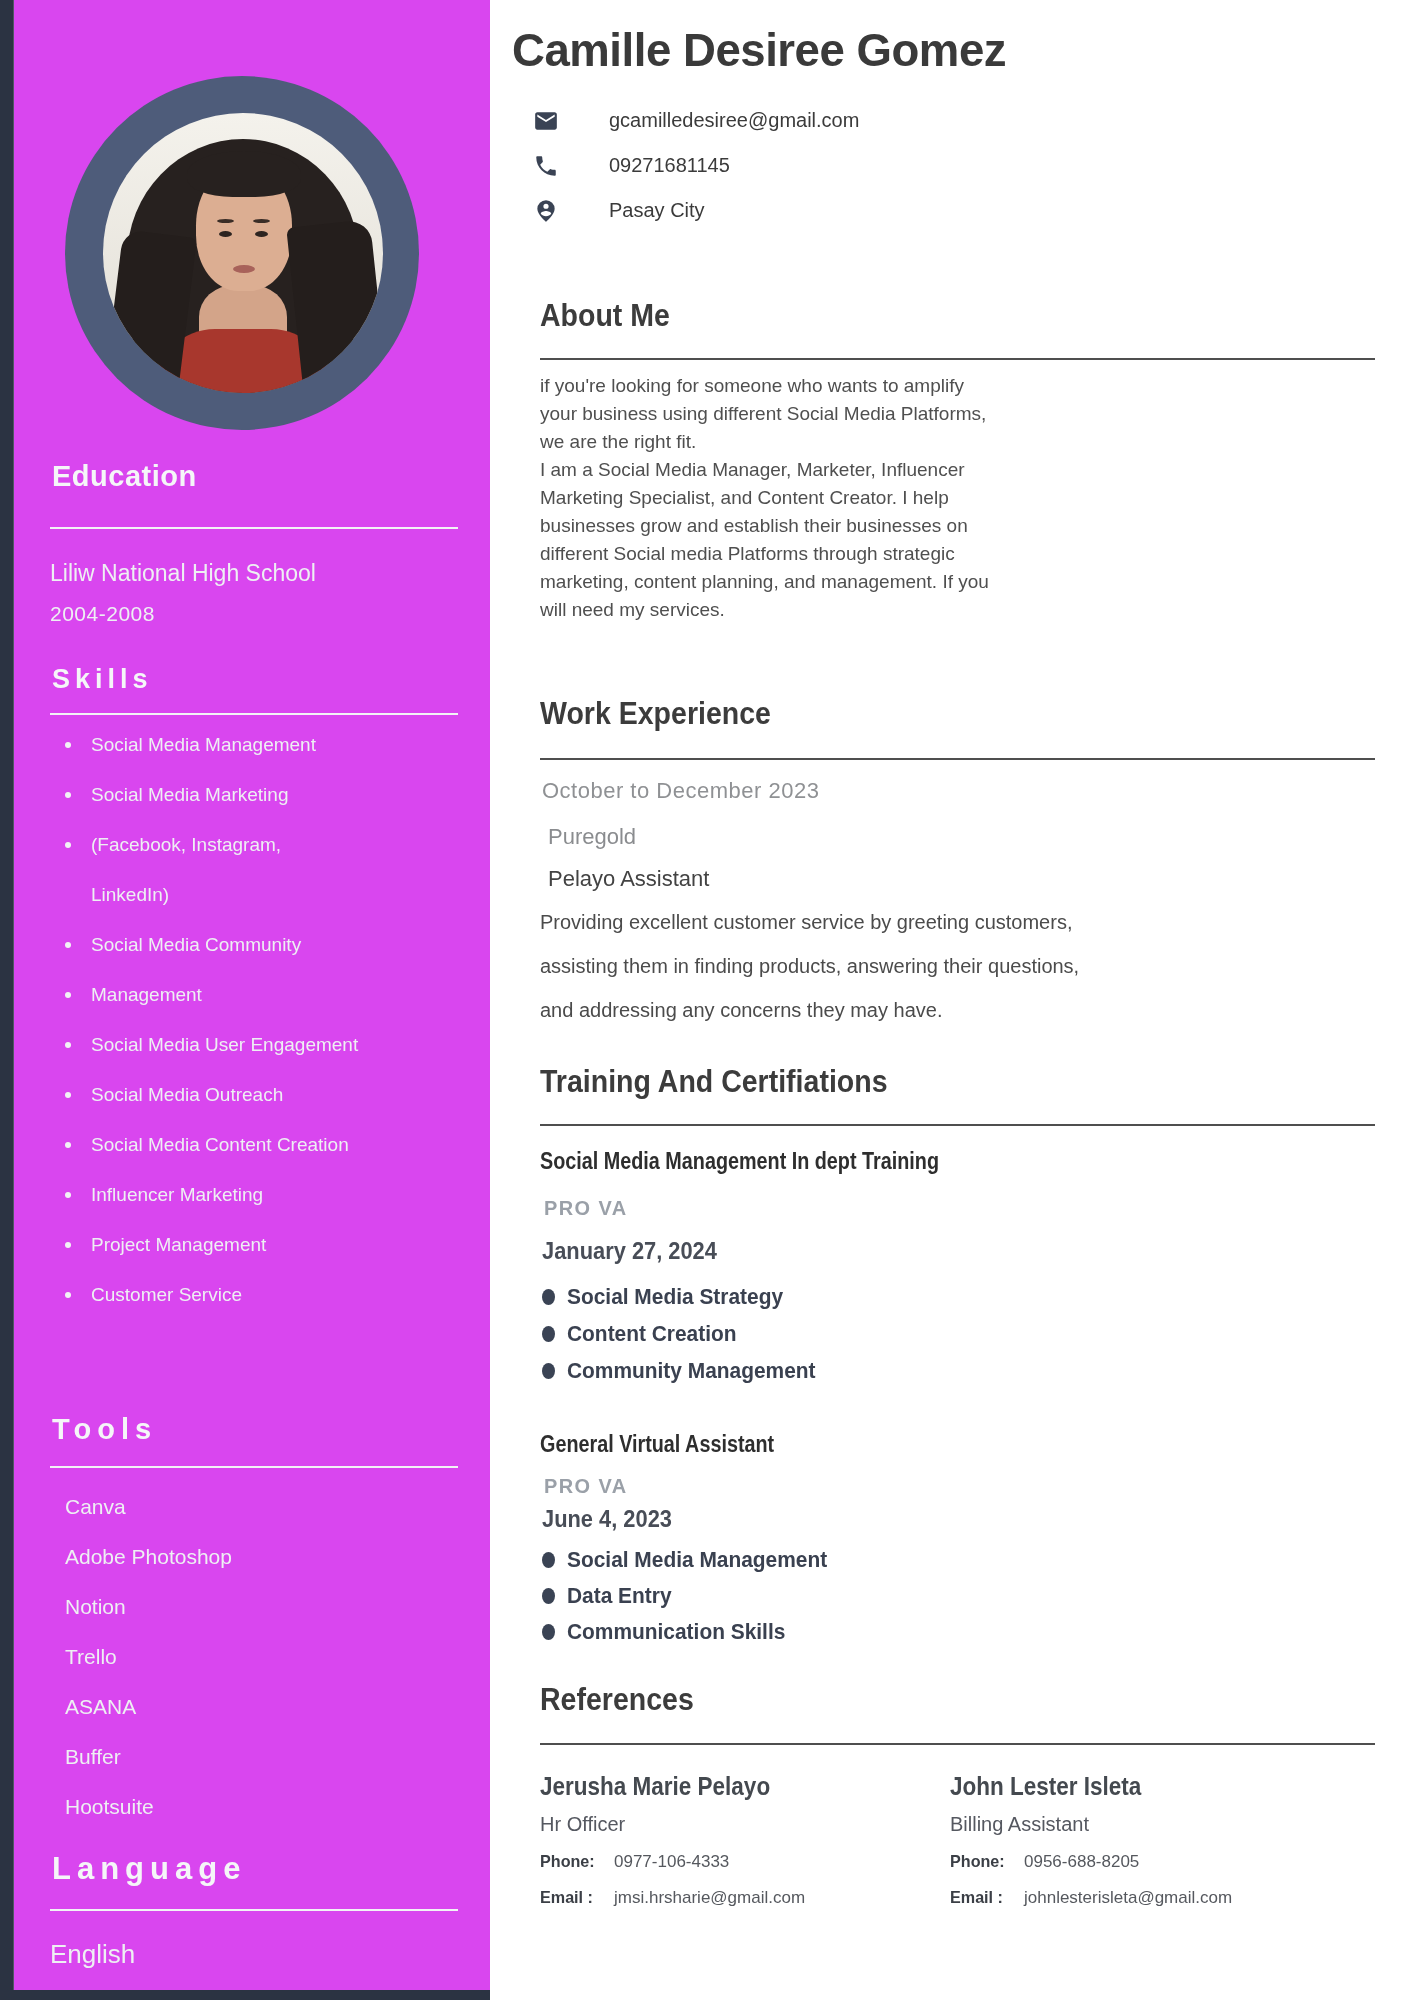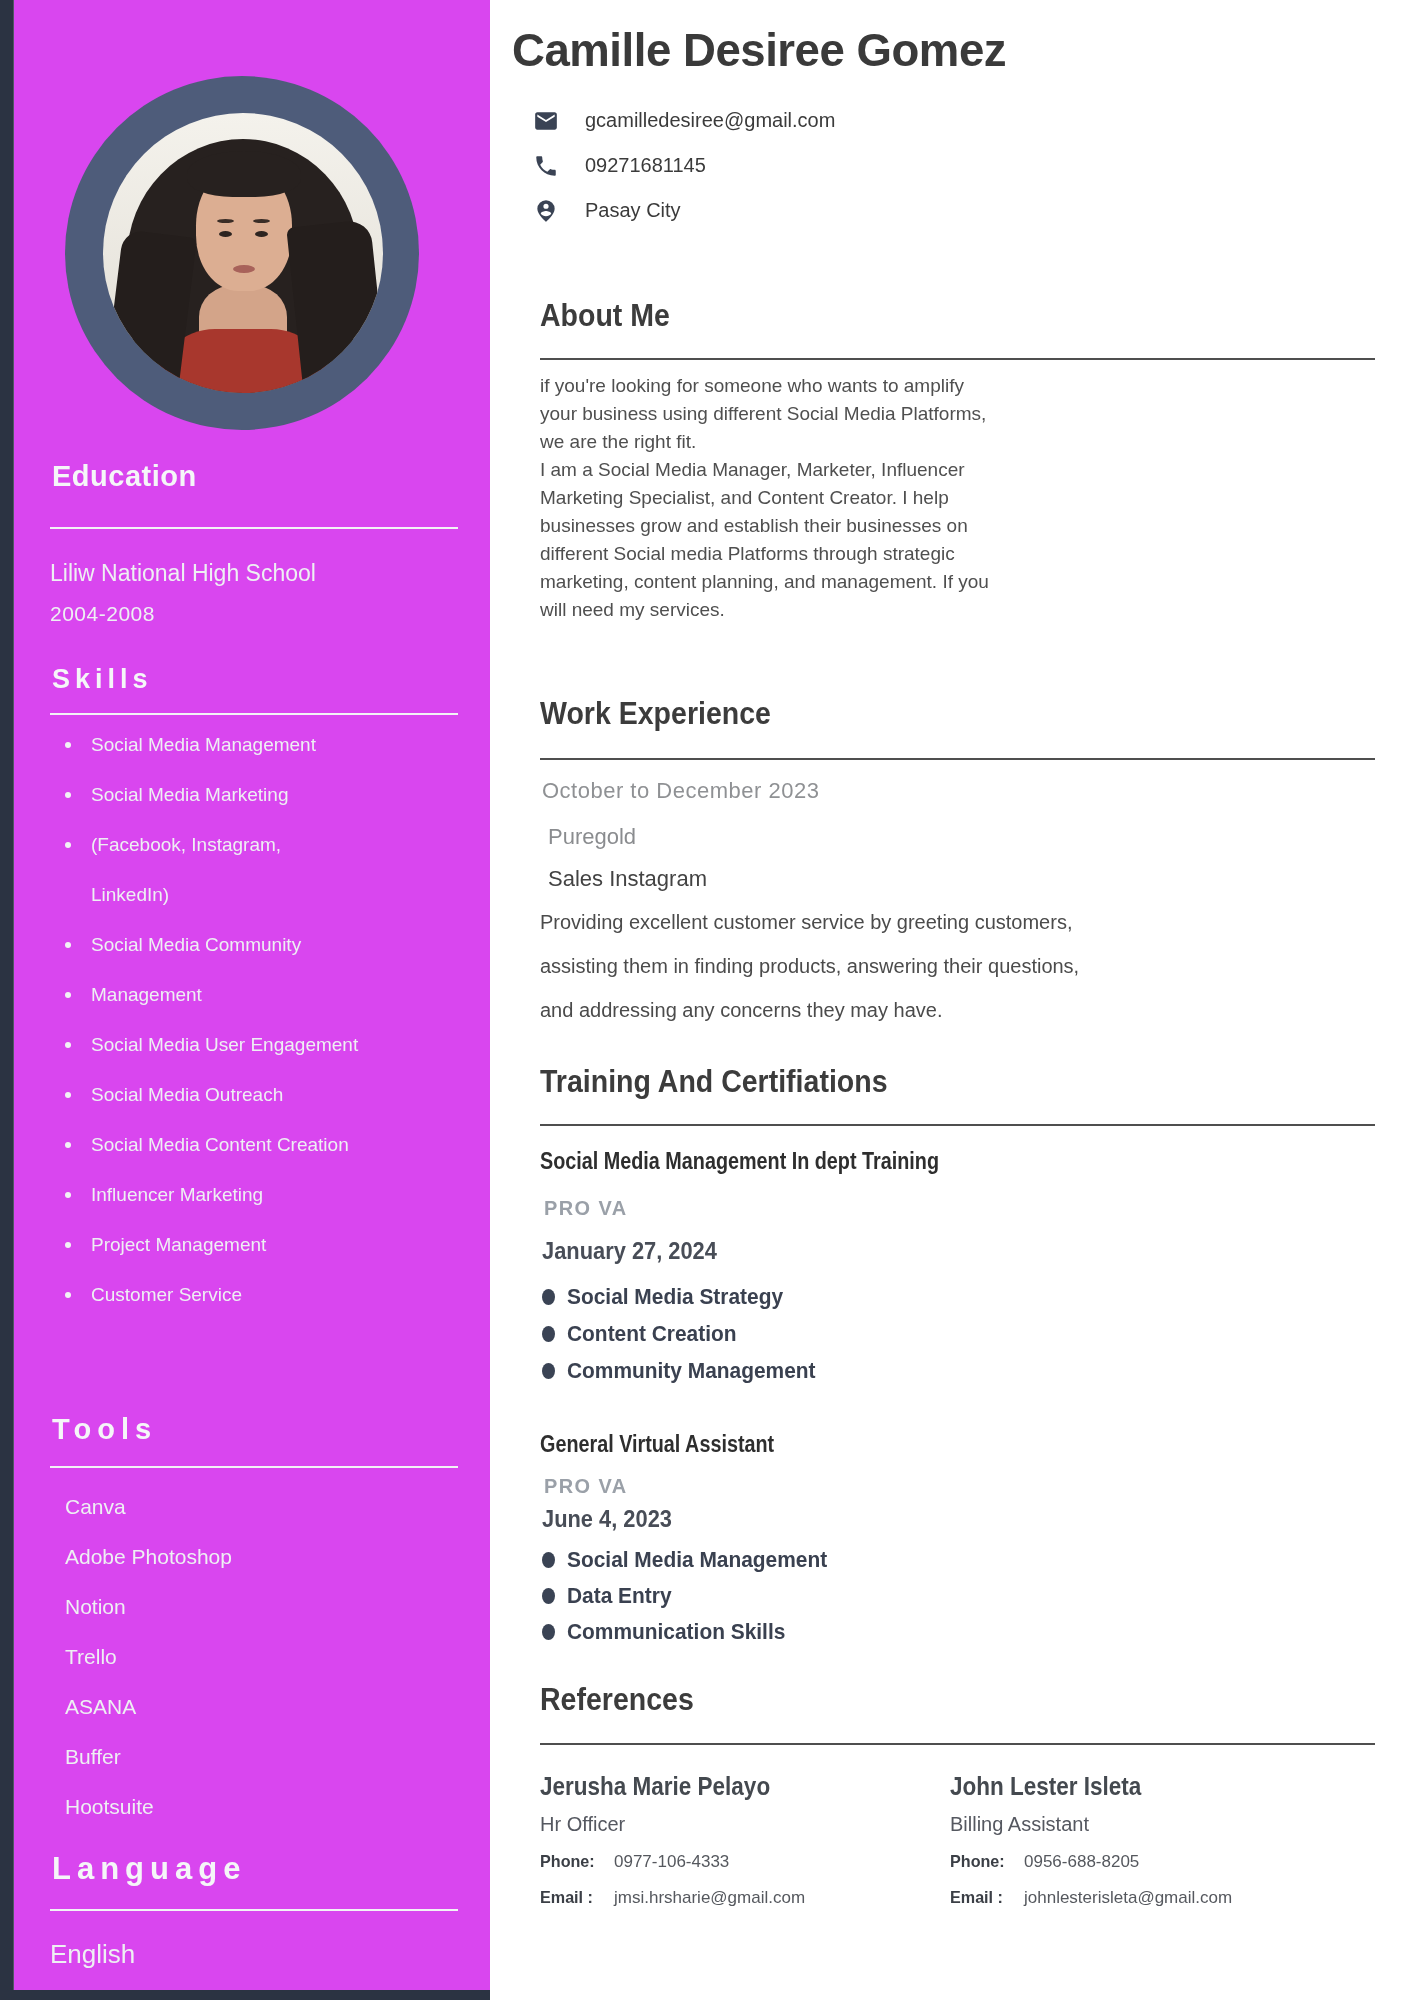--- a/index.html
+++ b/index.html
@@ -43,21 +43,21 @@
   ul.skills-list { top:720px; }
   ul.skills-list li { height:50px; display:flex; align-items:center; color:#eef0f3; font-size:19px; padding-left:25px; }
   ul.skills-list .dot { width:6px; height:6px; border-radius:50%; background:#f2f3f5; margin-right:20px; flex:0 0 auto; }
   ul.skills-list .dot.hidden { visibility:hidden; }
   ul.tools-list { top:1482px; }
   ul.tools-list li { height:50px; display:flex; align-items:center; color:#eef0f3; font-size:21px; padding-left:25px; }
 
   
   .name { position:absolute; left:512px; top:22px; font-size:47px; font-weight:800; color:#3a3a3a; letter-spacing:-.5px; transform:scaleX(.97); transform-origin:left; white-space:nowrap; }
   .contacts { position:absolute; left:533px; top:98px; }
-  .contact-row { height:45px; display:flex; align-items:center; }
+  .contact-row { height:45px; display:flex; align-items:center;gap:24px; }
   .contact-row svg { width:26px; height:26px; flex:0 0 auto; }
   .contact-row .ctext { margin-left:26px; font-size:20px; color:#3b3b3b; }
 
   .h-main { position:absolute; left:540px; font-size:31px; font-weight:700; color:#3c3c3c; transform:scaleX(.92); transform-origin:left; white-space:nowrap; }
   .m-divider { position:absolute; left:540px; width:835px; height:2px; background:#4f4f4f; }
 
   .about-title { top:298px; }
   .about-div { top:358px; }
   .about-text { position:absolute; left:540px; top:372px; }
   .about-text div { height:28px; line-height:28px; font-size:19px; color:#4f4f4f; white-space:nowrap; }
@@ -265,21 +265,21 @@
     <div>businesses grow and establish their businesses on</div>
     <div>different Social media Platforms through strategic</div>
     <div>marketing, content planning, and management. If you</div>
     <div>will need my services.</div>
 </div>
 
 <h2 class="h-main work-title">Work Experience</h2>
 <div class="m-divider work-div"></div>
 <div class="work-period">October to December 2023</div>
 <div class="work-company">Puregold</div>
-<div class="work-role">Sales Instagram</div>
+<div class="work-role">Pelayo Assistant</div>
 <div class="work-desc">
   <div>Providing excellent customer service by greeting customers,</div>
     <div>assisting them in finding products, answering their questions,</div>
     <div>and addressing any concerns they may have.</div>
 </div>
 
 <h2 class="h-main training-title">Training And Certifiations</h2>
 <div class="m-divider training-div"></div>
 
 <div class="entry-title entry1-title">Social Media Management In dept Training</div>

